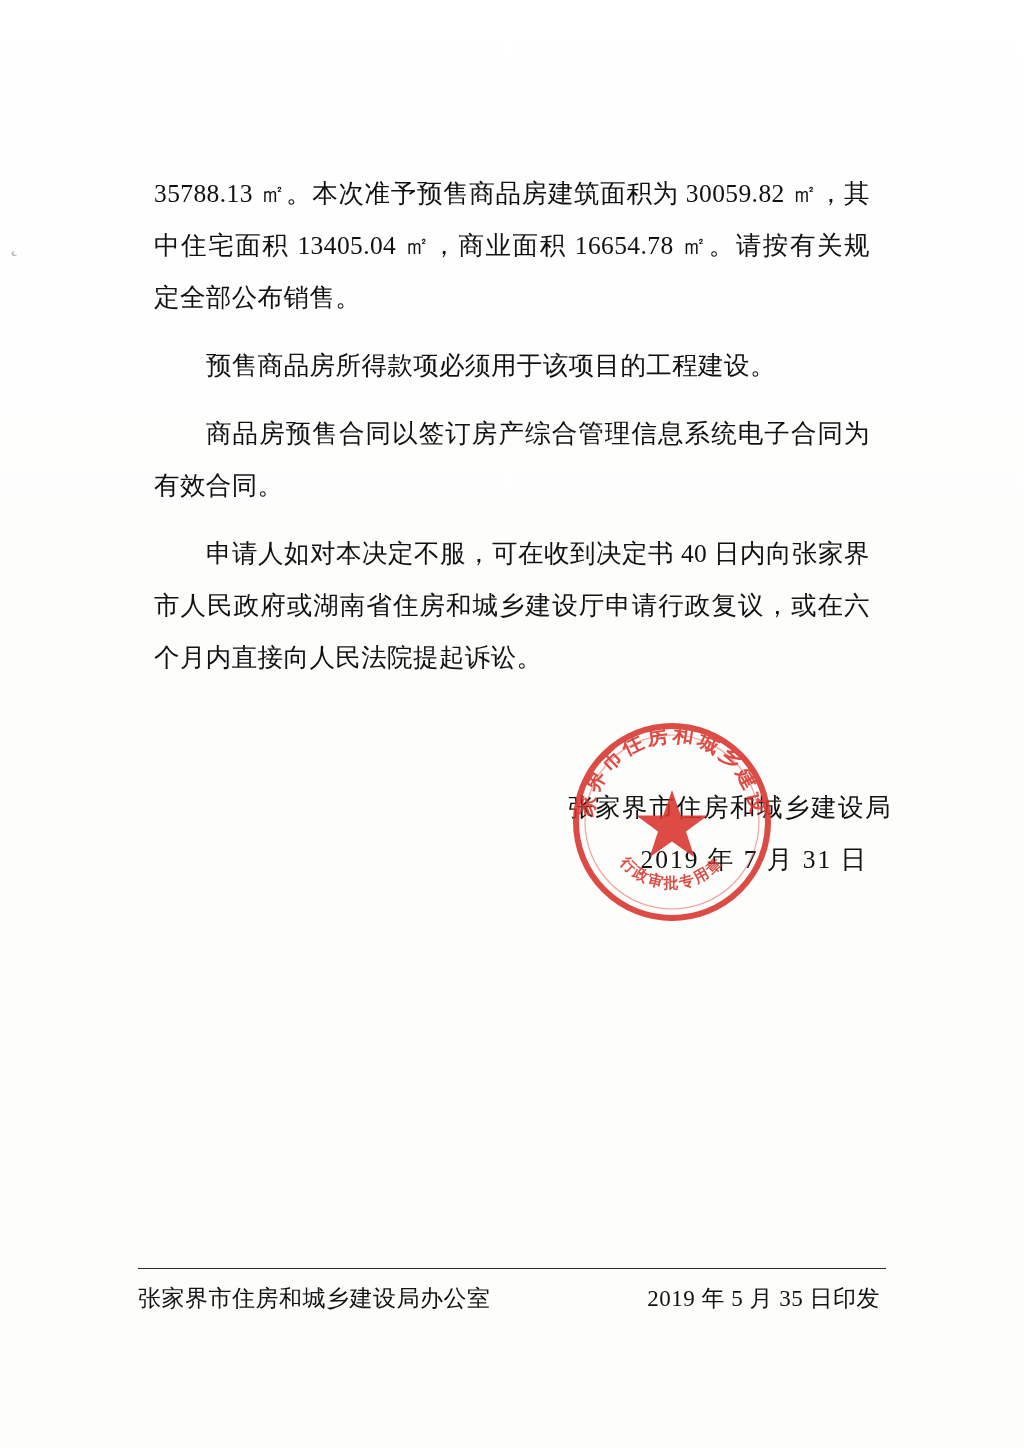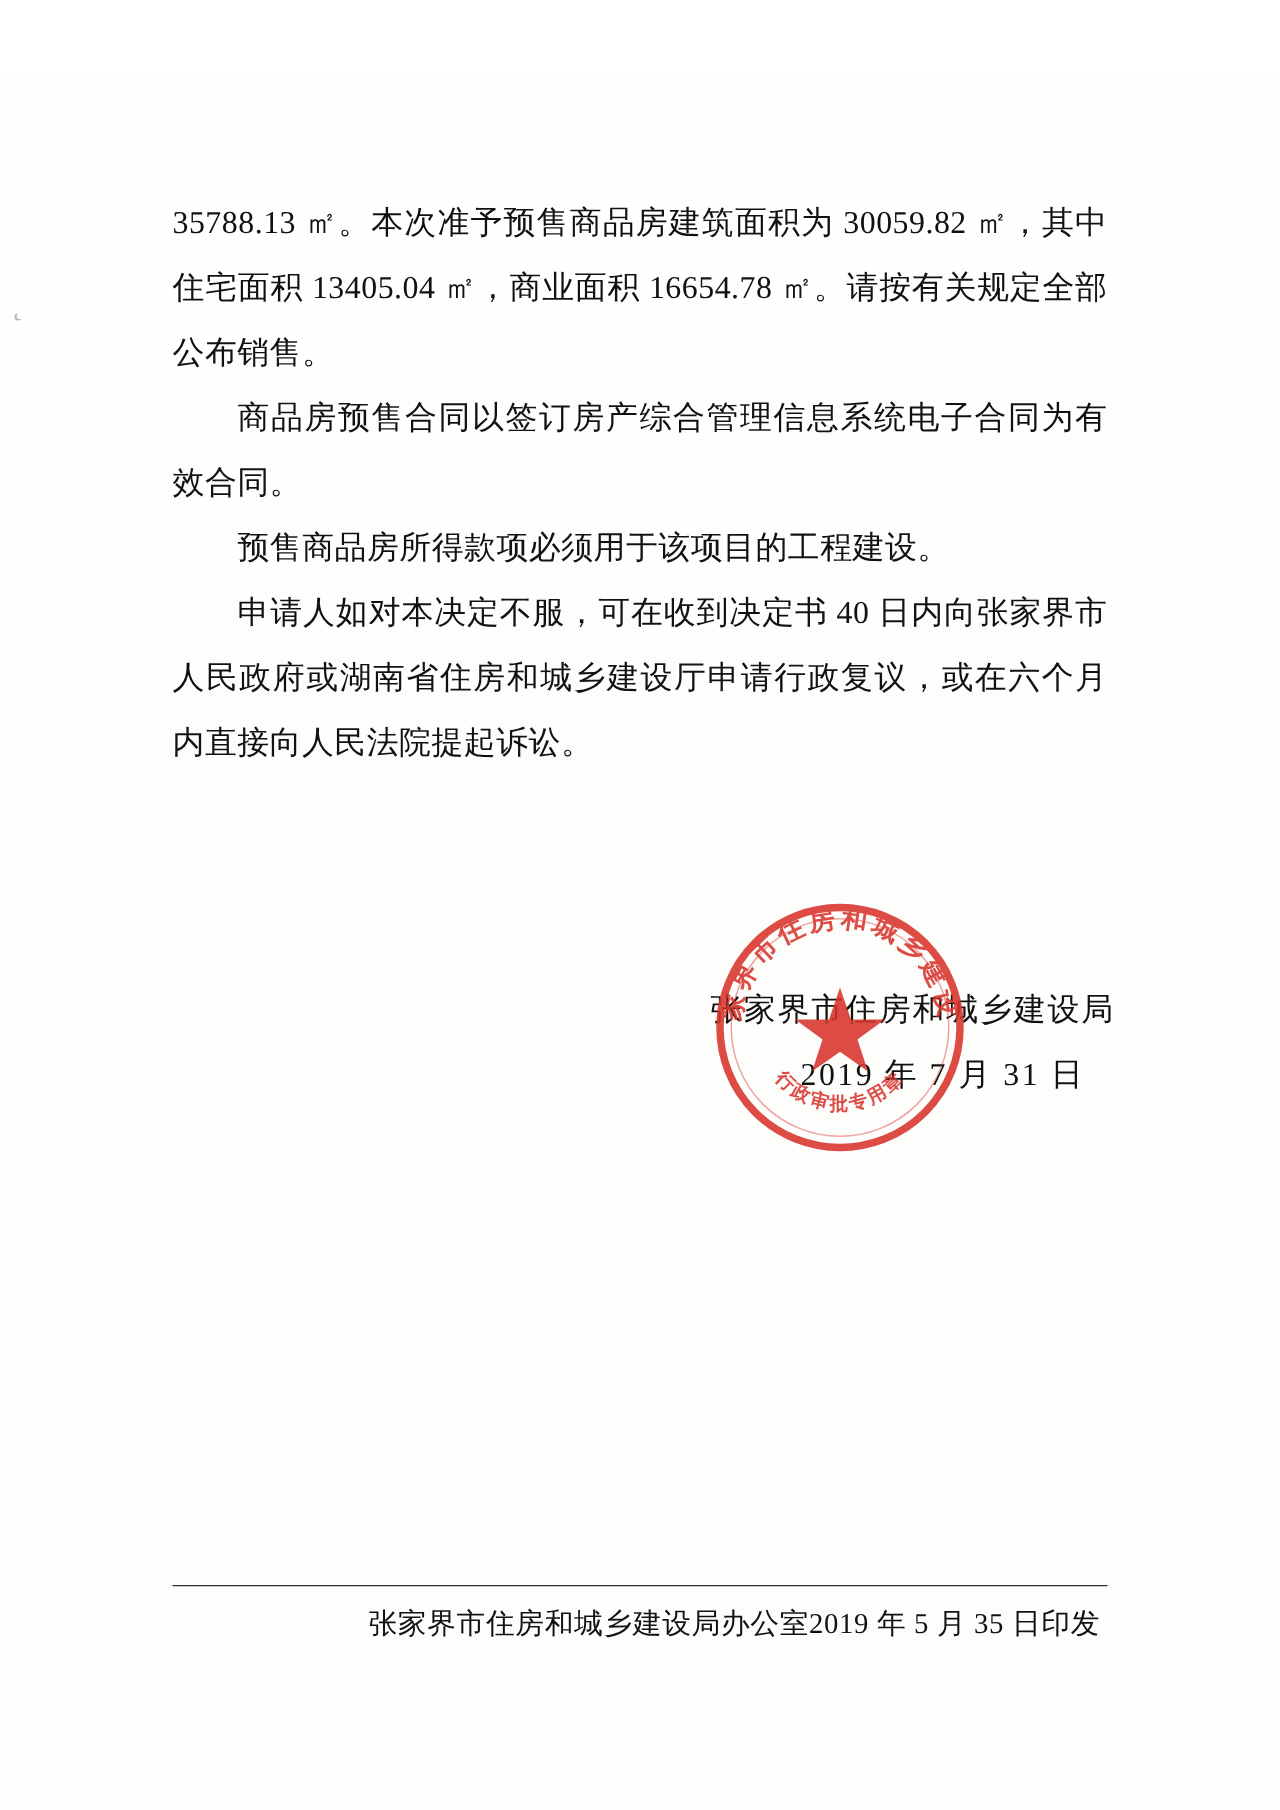--- a/index.html
+++ b/index.html
@@ -39,21 +39,21 @@
     top: 152px;
     width: 748px;
   }
 
   .para {
     font-size: 25.5px;
     line-height: 52px;
     letter-spacing: 0.4px;
     text-align: justify;
     text-justify: inter-ideograph;
-    margin: 0;
+    margin: 16px;
     color: #111;
   }
   .para.indent {
     text-indent: 52px;
   }
 
   
   .sign-block {
     position: absolute;
     right: 132px;
@@ -90,21 +90,21 @@
     top: 1268px;
     width: 748px;
   }
   .footer-rule {
     width: 100%;
     height: 1px;
     background: #2b2b2b;
   }
   .footer-row {
     display: flex;
-    justify-content: flex-end;
+    justify-content: space-between;
     align-items: baseline;
     margin-top: 14px;
     font-size: 23px;
     letter-spacing: 0.5px;
     color: #111;
   }
   .footer-right {
     padding-right: 6px;
   }
 
@@ -123,22 +123,22 @@
 </head>
 <body>
 
 <div class="page">
   <div class="scan-tint"></div>
 
   <div class="mark-left">˛</div>
 
   <div class="body-block">
     <p class="para">35788.13 ㎡。本次准予预售商品房建筑面积为 30059.82 ㎡，其中住宅面积 13405.04 ㎡，商业面积 16654.78 ㎡。请按有关规定全部公布销售。</p>
+    <p class="para indent">预售商品房所得款项必须用于该项目的工程建设。</p>
     <p class="para indent">商品房预售合同以签订房产综合管理信息系统电子合同为有效合同。</p>
-    <p class="para indent">预售商品房所得款项必须用于该项目的工程建设。</p>
     <p class="para indent">申请人如对本决定不服，可在收到决定书 40 日内向张家界市人民政府或湖南省住房和城乡建设厅申请行政复议，或在六个月内直接向人民法院提起诉讼。</p>
   </div>
 
   <div class="sign-block">
     <div class="sign-line-1">张家界市住房和城乡建设局</div>
     <div class="sign-line-2">2019 年 7 月 31 日</div>
   </div>
 
   <div class="seal">
     <svg width="212" height="212" viewBox="0 0 212 212" xmlns="http://www.w3.org/2000/svg">

